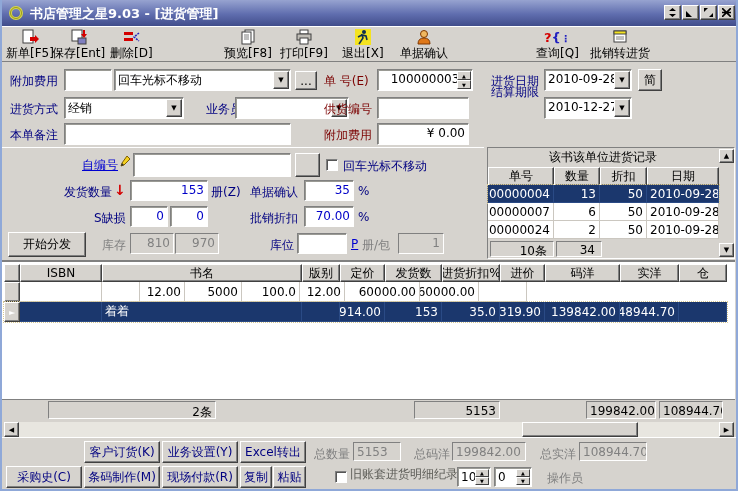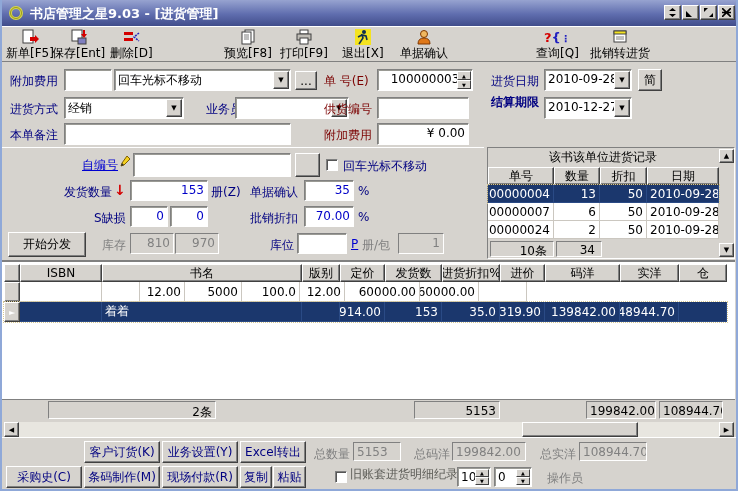--- a/index.html
+++ b/index.html
@@ -202,21 +202,21 @@
     <span>经销</span>
     <span class="combo-arrow">▼</span>
   </div>
   <span class="a lbl navy" style="left:204px;top:101px;">业务员</span>
   <div class="a sunken field" style="left:233px;top:97px;width:114px;height:22px;">
     <span></span>
     <span class="combo-arrow">▼</span>
   </div>
   <span class="a lbl maroon" style="left:322px;top:101px;">供货编号</span>
   <div class="a sunken field" style="left:375px;top:97px;width:92px;height:22px;"></div>
-  <span class="a lbl navy" style="left:489px;top:94px;font-weight:bold;">结算期限</span>
+  <span class="a lbl navy" style="left:489px;top:84px;">结算期限</span>
   <div class="a sunken field" style="left:542px;top:97px;width:88px;height:22px;">
     <span>2010-12-27</span>
     <span class="combo-arrow">▼</span>
   </div>
 
   <span class="a lbl navy" style="left:8px;top:127px;">本单备注</span>
   <div class="a sunken field" style="left:62px;top:123px;width:227px;height:22px;"></div>
   <span class="a lbl maroon" style="left:322px;top:127px;">附加费用</span>
   <div class="a sunken field right" style="left:375px;top:123px;width:92px;height:22px;">¥ 0.00</div>
 
@@ -257,21 +257,21 @@
   <div class="a sunken field" style="left:295px;top:233px;width:50px;height:21px;"></div>
   <span class="a lbl link" style="left:349px;top:237px;">P</span>
   <span class="a lbl gray" style="left:360px;top:237px;">册/包</span>
   <div class="a sunkengray field right gray" style="left:396px;top:233px;width:46px;height:21px;">1</div>
 
   <div class="a" style="left:485px;top:147px;width:248px;height:112px;border:1px solid #808080;border-bottom-color:#fff;border-right-color:#fff;background:#d6d3ce;">
     <div class="a" style="left:0;top:1px;width:230px;height:17px;text-align:center;">该书该单位进货记录</div>
     <div class="a raised btn" style="left:231px;top:1px;width:15px;height:14px;font-size:7px;">▲</div>
     <div class="a raised btn" style="left:231px;top:95px;width:15px;height:14px;font-size:7px;">▼</div>
 
-    <div class="a" style="left:0;top:19px;width:231px;height:18px;display:flex;">
+    <div class="a" style="left:0;top:19px;width:231px;height:18px;display:flex;align-items:center;">
       <span class="hcell" style="width:66px;">单号</span>
       <span class="hcell" style="width:46px;">数量</span>
       <span class="hcell" style="width:47px;">折扣</span>
       <span class="hcell" style="width:72px;">日期</span>
     </div>
     <div class="a panel-sel" style="left:0;top:37px;width:231px;height:18px;display:flex;outline:1px dotted #d8c890;">
       <span class="cell num" style="width:66px;border-color:#2a4a85;">100000004</span>
       <span class="cell num" style="width:46px;border-color:#2a4a85;">13</span>
       <span class="cell num" style="width:47px;border-color:#2a4a85;">50</span>
       <span class="cell" style="width:72px;border-color:#2a4a85;">2010-09-28</span>

